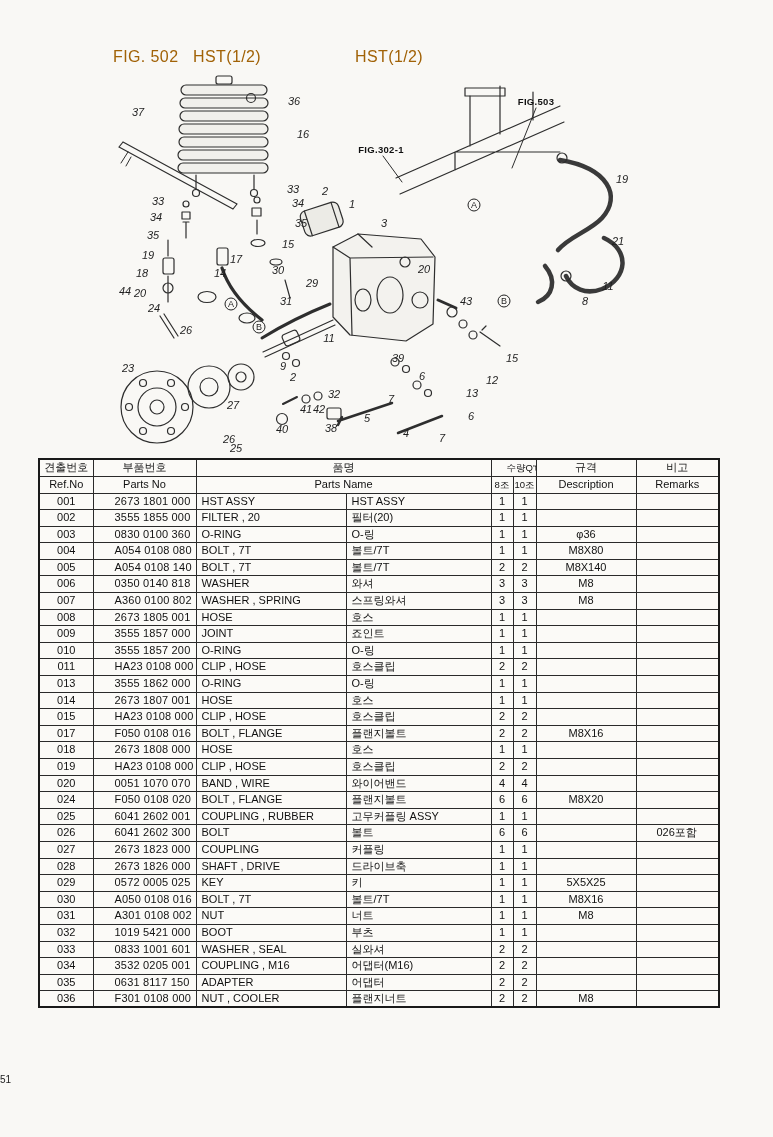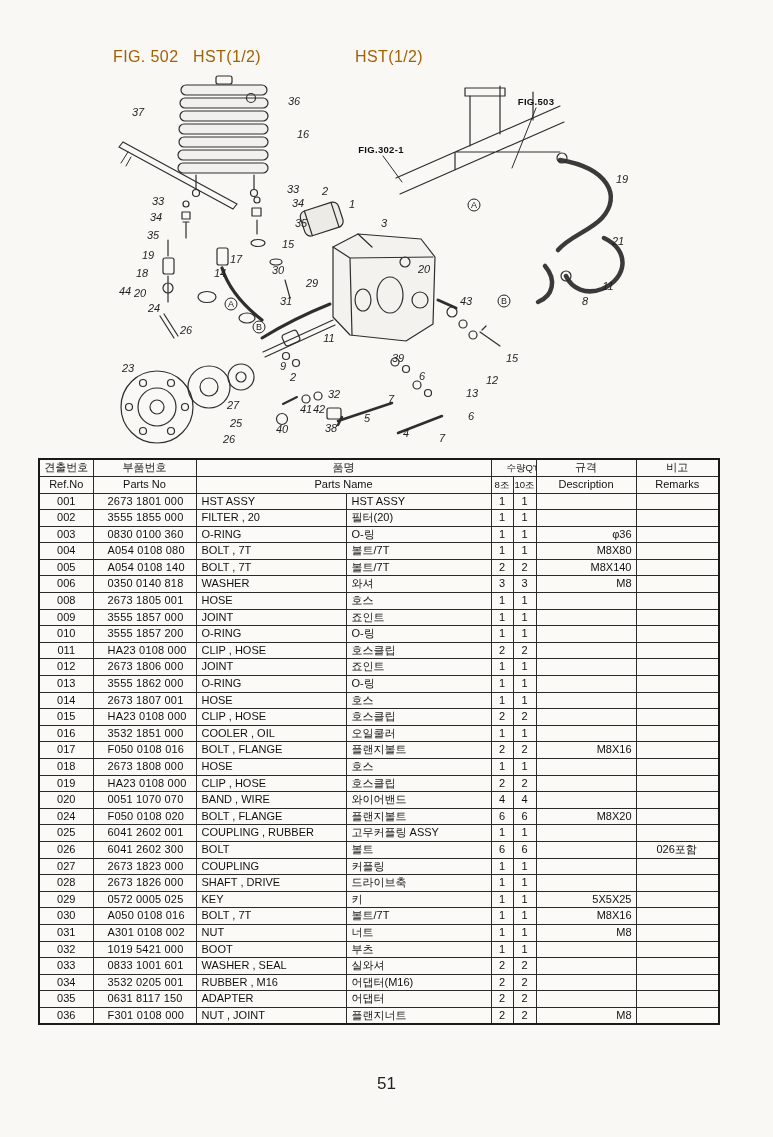--- a/index.html
+++ b/index.html
@@ -45,30 +45,30 @@
   .parts th, .parts td {
     border:1px solid #2a2a2a;
     padding:0 4px; line-height:1.05;
     white-space:nowrap; overflow:hidden;
   }
   .parts thead th { text-align:center; font-weight:normal; height:17px; }
   .parts thead th.qty-span { font-size:9.5px; padding:0 15px; }
   .parts thead th.qty-sub { font-size:9.5px; padding:0 1px; }
   .parts tbody td { height:16.6px; }
   td.c-ref { text-align:center; }
-  td.c-pno { text-align:left; padding-left:14px; letter-spacing:.2px; }
+  td.c-pno { text-align:left; padding-left:21px; letter-spacing:.2px; }
   td.c-nen { text-align:left; padding-left:5px; }
   td.c-nkr { text-align:left; padding-left:5px; }
   td.c-q8, td.c-q10 { text-align:center; padding:0 2px; }
-  td.c-desc { text-align:right; padding-left:4px; }
+  td.c-desc { text-align:center; padding-left:4px; }
   td.c-rem { text-align:left; padding-left:20px; }
 
   .page-num {
     position:absolute; left:0; right:0; top:1074px;
-    text-align:center; font-size:17px; color:#222;
+    text-align:left; font-size:10px; color:#222;
   }
 </style>
 </head>
 <body>
 
 <div class="scan">
 
   <span id="fig-label" class="hdr">FIG. 502</span>
   <span id="fig-title" class="hdr">HST(1/2)</span>
   <span id="fig-title-right" class="hdr">HST(1/2)</span>
@@ -215,21 +215,21 @@
         <span class="callout" style="left: 585px; top: 301px;">8</span>
         <span class="callout" style="left: 512px; top: 358px;">15</span>
         <span class="callout" style="left: 492px; top: 380px;">12</span>
         <span class="callout" style="left: 472px; top: 393px;">13</span>
         <span class="callout" style="left: 398px; top: 358px;">39</span>
         <span class="callout" style="left: 422px; top: 376px;">6</span>
         <span class="callout" style="left: 283px; top: 366px;">9</span>
         <span class="callout" style="left: 293px; top: 377px;">2</span>
         <span class="callout" style="left: 329px; top: 338px;">11</span>
         <span class="callout" style="left: 233px; top: 405px;">27</span>
-        <span class="callout" style="left: 236px; top: 423px;">25</span>
+        <span class="callout" style="left: 236px; top: 448px;">25</span>
         <span class="callout" style="left: 229px; top: 439px;">26</span>
         <span class="callout" style="left: 306px; top: 409px;">41</span>
         <span class="callout" style="left: 319px; top: 409px;">42</span>
         <span class="callout" style="left: 334px; top: 394px;">32</span>
         <span class="callout" style="left: 282px; top: 429px;">40</span>
         <span class="callout" style="left: 331px; top: 428px;">38</span>
         <span class="callout" style="left: 367px; top: 418px;">5</span>
         <span class="callout" style="left: 391px; top: 399px;">7</span>
         <span class="callout" style="left: 406px; top: 433px;">4</span>
         <span class="callout" style="left: 471px; top: 416px;">6</span>
@@ -328,20 +328,30 @@
           <td class="c-ref">006</td>
           <td class="c-pno">0350 0140 818</td>
           <td class="c-nen">WASHER</td>
           <td class="c-nkr">와셔</td>
           <td class="c-q8">3</td>
           <td class="c-q10">3</td>
           <td class="c-desc">M8</td>
           <td class="c-rem"></td>
         </tr>
         <tr>
+          <td class="c-ref">007</td>
+          <td class="c-pno">A360 0100 802</td>
+          <td class="c-nen">WASHER , SPRING</td>
+          <td class="c-nkr">스프링와셔</td>
+          <td class="c-q8">3</td>
+          <td class="c-q10">3</td>
+          <td class="c-desc">M8</td>
+          <td class="c-rem"></td>
+        </tr>
+        <tr>
           <td class="c-ref">008</td>
           <td class="c-pno">2673 1805 001</td>
           <td class="c-nen">HOSE</td>
           <td class="c-nkr">호스</td>
           <td class="c-q8">1</td>
           <td class="c-q10">1</td>
           <td class="c-desc"></td>
           <td class="c-rem"></td>
         </tr>
         <tr>
@@ -368,30 +378,20 @@
           <td class="c-ref">011</td>
           <td class="c-pno">HA23 0108 000</td>
           <td class="c-nen">CLIP , HOSE</td>
           <td class="c-nkr">호스클립</td>
           <td class="c-q8">2</td>
           <td class="c-q10">2</td>
           <td class="c-desc"></td>
           <td class="c-rem"></td>
         </tr>
         <tr>
-          <td class="c-ref">012</td>
-          <td class="c-pno">2673 1806 000</td>
-          <td class="c-nen">JOINT</td>
-          <td class="c-nkr">죠인트</td>
-          <td class="c-q8">1</td>
-          <td class="c-q10">1</td>
-          <td class="c-desc"></td>
-          <td class="c-rem"></td>
-        </tr>
-        <tr>
           <td class="c-ref">013</td>
           <td class="c-pno">3555 1862 000</td>
           <td class="c-nen">O-RING</td>
           <td class="c-nkr">O-링</td>
           <td class="c-q8">1</td>
           <td class="c-q10">1</td>
           <td class="c-desc"></td>
           <td class="c-rem"></td>
         </tr>
         <tr>
@@ -404,30 +404,20 @@
           <td class="c-desc"></td>
           <td class="c-rem"></td>
         </tr>
         <tr>
           <td class="c-ref">015</td>
           <td class="c-pno">HA23 0108 000</td>
           <td class="c-nen">CLIP , HOSE</td>
           <td class="c-nkr">호스클립</td>
           <td class="c-q8">2</td>
           <td class="c-q10">2</td>
-          <td class="c-desc"></td>
-          <td class="c-rem"></td>
-        </tr>
-        <tr>
-          <td class="c-ref">016</td>
-          <td class="c-pno">3532 1851 000</td>
-          <td class="c-nen">COOLER , OIL</td>
-          <td class="c-nkr">오일쿨러</td>
-          <td class="c-q8">1</td>
-          <td class="c-q10">1</td>
           <td class="c-desc"></td>
           <td class="c-rem"></td>
         </tr>
         <tr>
           <td class="c-ref">017</td>
           <td class="c-pno">F050 0108 016</td>
           <td class="c-nen">BOLT , FLANGE</td>
           <td class="c-nkr">플랜지볼트</td>
           <td class="c-q8">2</td>
           <td class="c-q10">2</td>
@@ -560,41 +550,41 @@
           <td class="c-nen">WASHER , SEAL</td>
           <td class="c-nkr">실와셔</td>
           <td class="c-q8">2</td>
           <td class="c-q10">2</td>
           <td class="c-desc"></td>
           <td class="c-rem"></td>
         </tr>
         <tr>
           <td class="c-ref">034</td>
           <td class="c-pno">3532 0205 001</td>
-          <td class="c-nen">RUBBER , M16</td>
+          <td class="c-nen">COUPLING , M16</td>
           <td class="c-nkr">어댑터(M16)</td>
           <td class="c-q8">2</td>
           <td class="c-q10">2</td>
           <td class="c-desc"></td>
           <td class="c-rem"></td>
         </tr>
         <tr>
           <td class="c-ref">035</td>
           <td class="c-pno">0631 8117 150</td>
           <td class="c-nen">ADAPTER</td>
           <td class="c-nkr">어댑터</td>
           <td class="c-q8">2</td>
           <td class="c-q10">2</td>
           <td class="c-desc"></td>
           <td class="c-rem"></td>
         </tr>
         <tr>
           <td class="c-ref">036</td>
           <td class="c-pno">F301 0108 000</td>
-          <td class="c-nen">NUT , JOINT</td>
+          <td class="c-nen">NUT , COOLER</td>
           <td class="c-nkr">플랜지너트</td>
           <td class="c-q8">2</td>
           <td class="c-q10">2</td>
           <td class="c-desc">M8</td>
           <td class="c-rem"></td>
         </tr>
       </tbody>
   </table>
 
   <div class="page-num">51</div>

